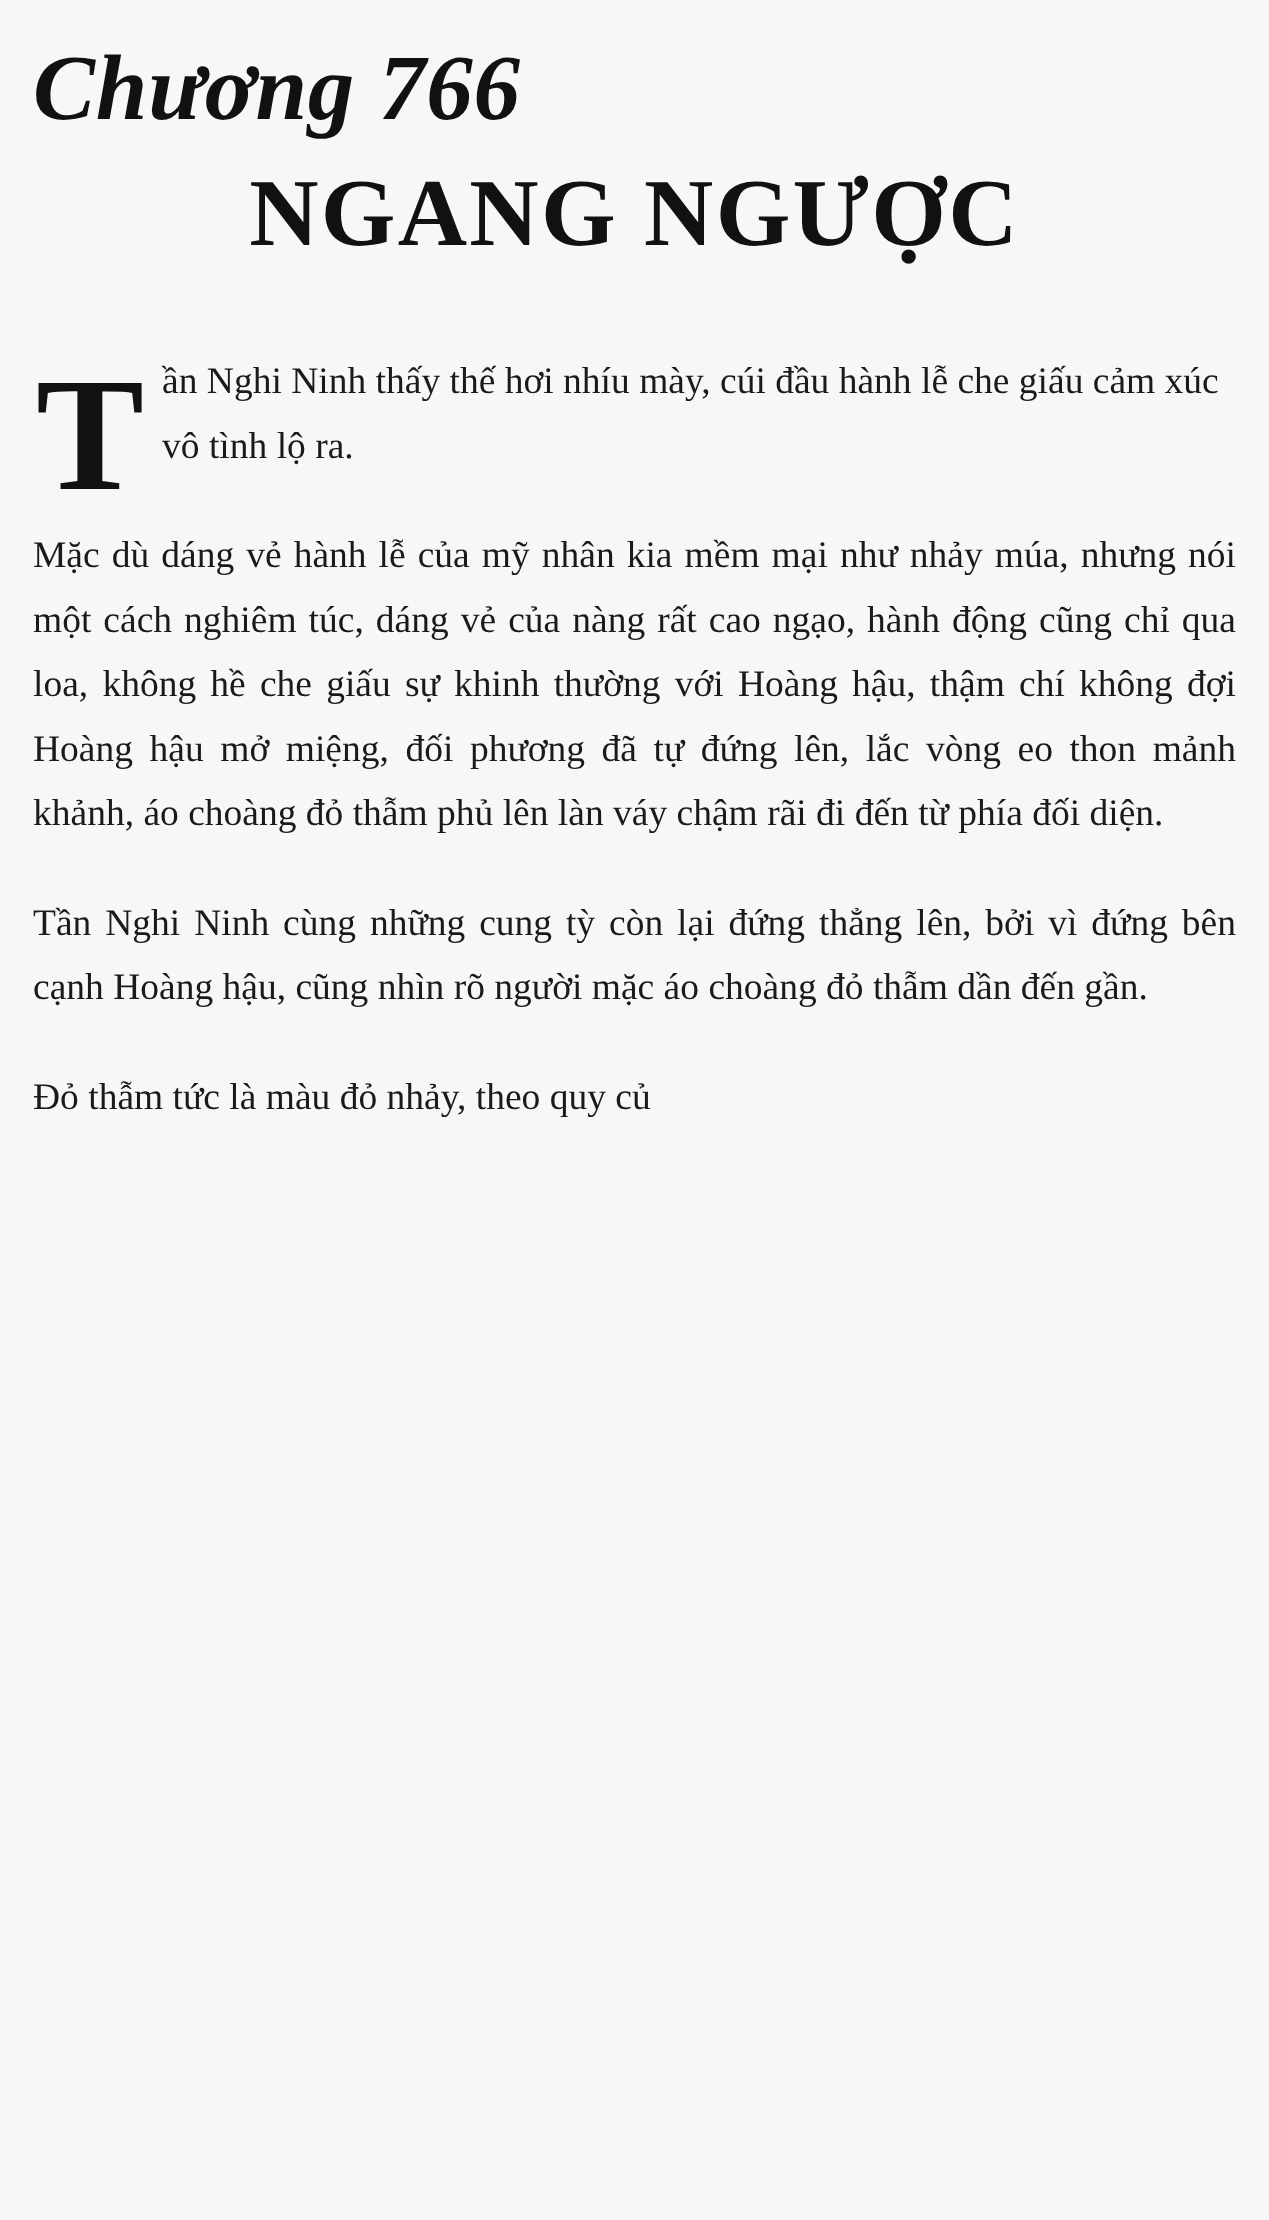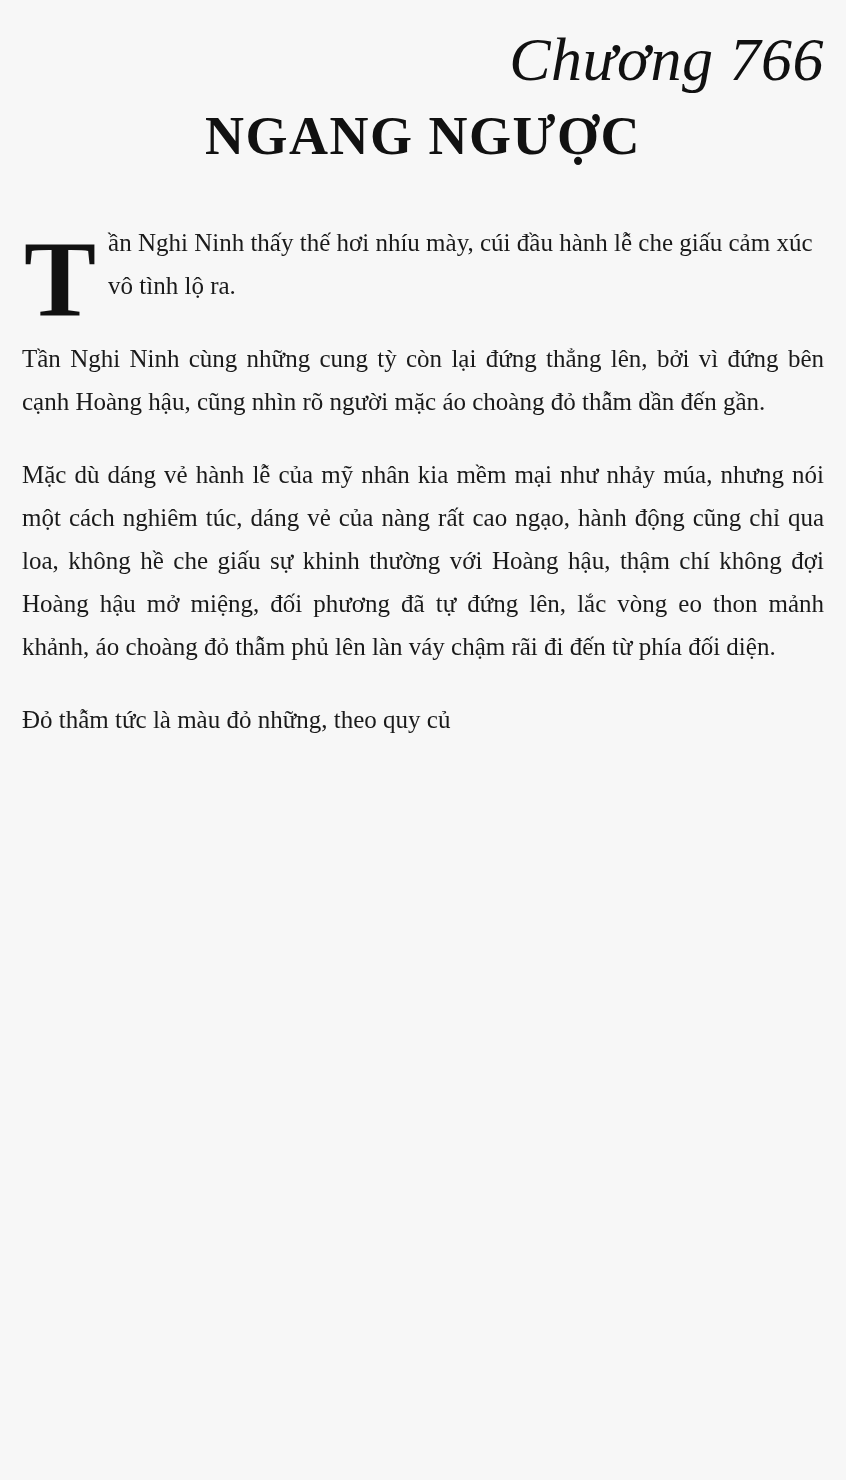--- a/index.html
+++ b/index.html
@@ -13,32 +13,32 @@
     font-family: "Liberation Serif", "DejaVu Serif", serif;
     color: #1a1a1a;
     -webkit-font-smoothing: antialiased;
   }
   .page {
     width: 846px;
     box-sizing: border-box;
     padding: 16px 22px 30px 22px;
   }
   .chapter-number {
-    text-align: right;
+    text-align: left;
     font-style: italic;
     font-size: 62px;
     line-height: 1.15;
-    font-weight: 400;
+    font-weight: 700;
     letter-spacing: 0.5px;
     margin: 8px 0 10px 0;
     color: #111;
   }
   .chapter-title {
     text-align: center;
-    font-size: 54px;
+    font-size: 64px;
     font-weight: 700;
     letter-spacing: 1.5px;
     line-height: 1.15;
     margin: 0 0 54px 0;
     color: #111;
   }
   .body-text {
     font-size: 25px;
     line-height: 1.72;
     text-align: justify;
@@ -68,20 +68,20 @@
 
 <div class="page">
 
   <h1 class="chapter-number">Chương 766</h1>
 
   <h2 class="chapter-title">NGANG NGƯỢC</h2>
 
   <div class="chapter-body">
     <p class="body-text first">Tần Nghi Ninh thấy thế hơi nhíu mày, cúi đầu hành lễ che giấu cảm xúc vô tình lộ ra.</p>
 
+    <p class="body-text">Mặc dù dáng vẻ hành lễ của mỹ nhân kia mềm mại như nhảy múa, nhưng nói một cách nghiêm túc, dáng vẻ của nàng rất cao ngạo, hành động cũng chỉ qua loa, không hề che giấu sự khinh thường với Hoàng hậu, thậm chí không đợi Hoàng hậu mở miệng, đối phương đã tự đứng lên, lắc vòng eo thon mảnh khảnh, áo choàng đỏ thẫm phủ lên làn váy chậm rãi đi đến từ phía đối diện.</p>
+
     <p class="body-text">Tần Nghi Ninh cùng những cung tỳ còn lại đứng thẳng lên, bởi vì đứng bên cạnh Hoàng hậu, cũng nhìn rõ người mặc áo choàng đỏ thẫm dần đến gần.</p>
 
-    <p class="body-text">Mặc dù dáng vẻ hành lễ của mỹ nhân kia mềm mại như nhảy múa, nhưng nói một cách nghiêm túc, dáng vẻ của nàng rất cao ngạo, hành động cũng chỉ qua loa, không hề che giấu sự khinh thường với Hoàng hậu, thậm chí không đợi Hoàng hậu mở miệng, đối phương đã tự đứng lên, lắc vòng eo thon mảnh khảnh, áo choàng đỏ thẫm phủ lên làn váy chậm rãi đi đến từ phía đối diện.</p>
-
-    <p class="body-text last-partial">Đỏ thẫm tức là màu đỏ những, theo quy củ</p>
+    <p class="body-text last-partial">Đỏ thẫm tức là màu đỏ nhảy, theo quy củ</p>
   </div>
 
 </div>
 
 </body></html>

